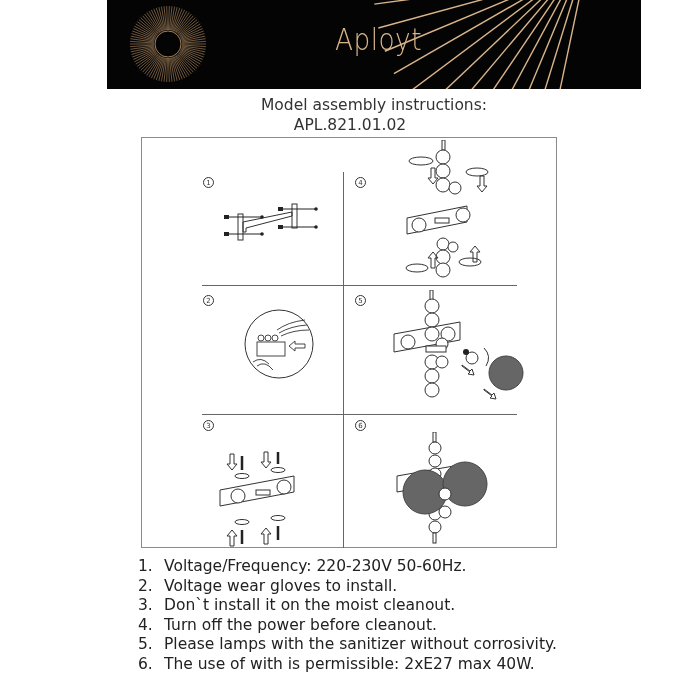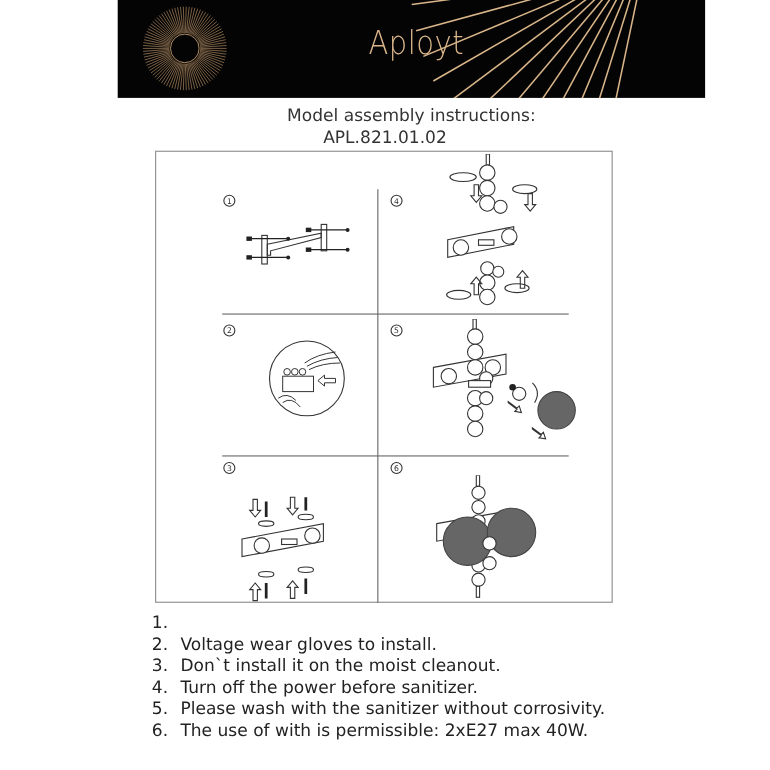--- a/index.html
+++ b/index.html
@@ -284,34 +284,35 @@
   <circle cx="70" cy="52" r="22" fill="#666" stroke="#444"></circle>
   <g fill="#fff" stroke="#333" stroke-width="1">
     <circle cx="50" cy="62" r="6"></circle>
       <circle cx="50" cy="80" r="6"></circle>
   </g>
 </svg>
 
 <div class="notes">
   <div class="row">
       <span class="num">1.</span>
+      <span>Voltage/Frequency: 220-230V 50-60Hz.</span>
     </div>
   <div class="row">
       <span class="num">2.</span>
       <span>Voltage wear gloves to install.</span>
     </div>
   <div class="row">
       <span class="num">3.</span>
       <span>Don`t install it on the moist cleanout.</span>
     </div>
   <div class="row">
       <span class="num">4.</span>
-      <span>Turn off the power before sanitizer.</span>
+      <span>Turn off the power before cleanout.</span>
     </div>
   <div class="row">
       <span class="num">5.</span>
-      <span>Please wash with the sanitizer without corrosivity.</span>
+      <span>Please lamps with the sanitizer without corrosivity.</span>
     </div>
   <div class="row">
       <span class="num">6.</span>
       <span>The use of with is permissible: 2xE27 max 40W.</span>
     </div>
 </div>
 
 </body></html>

